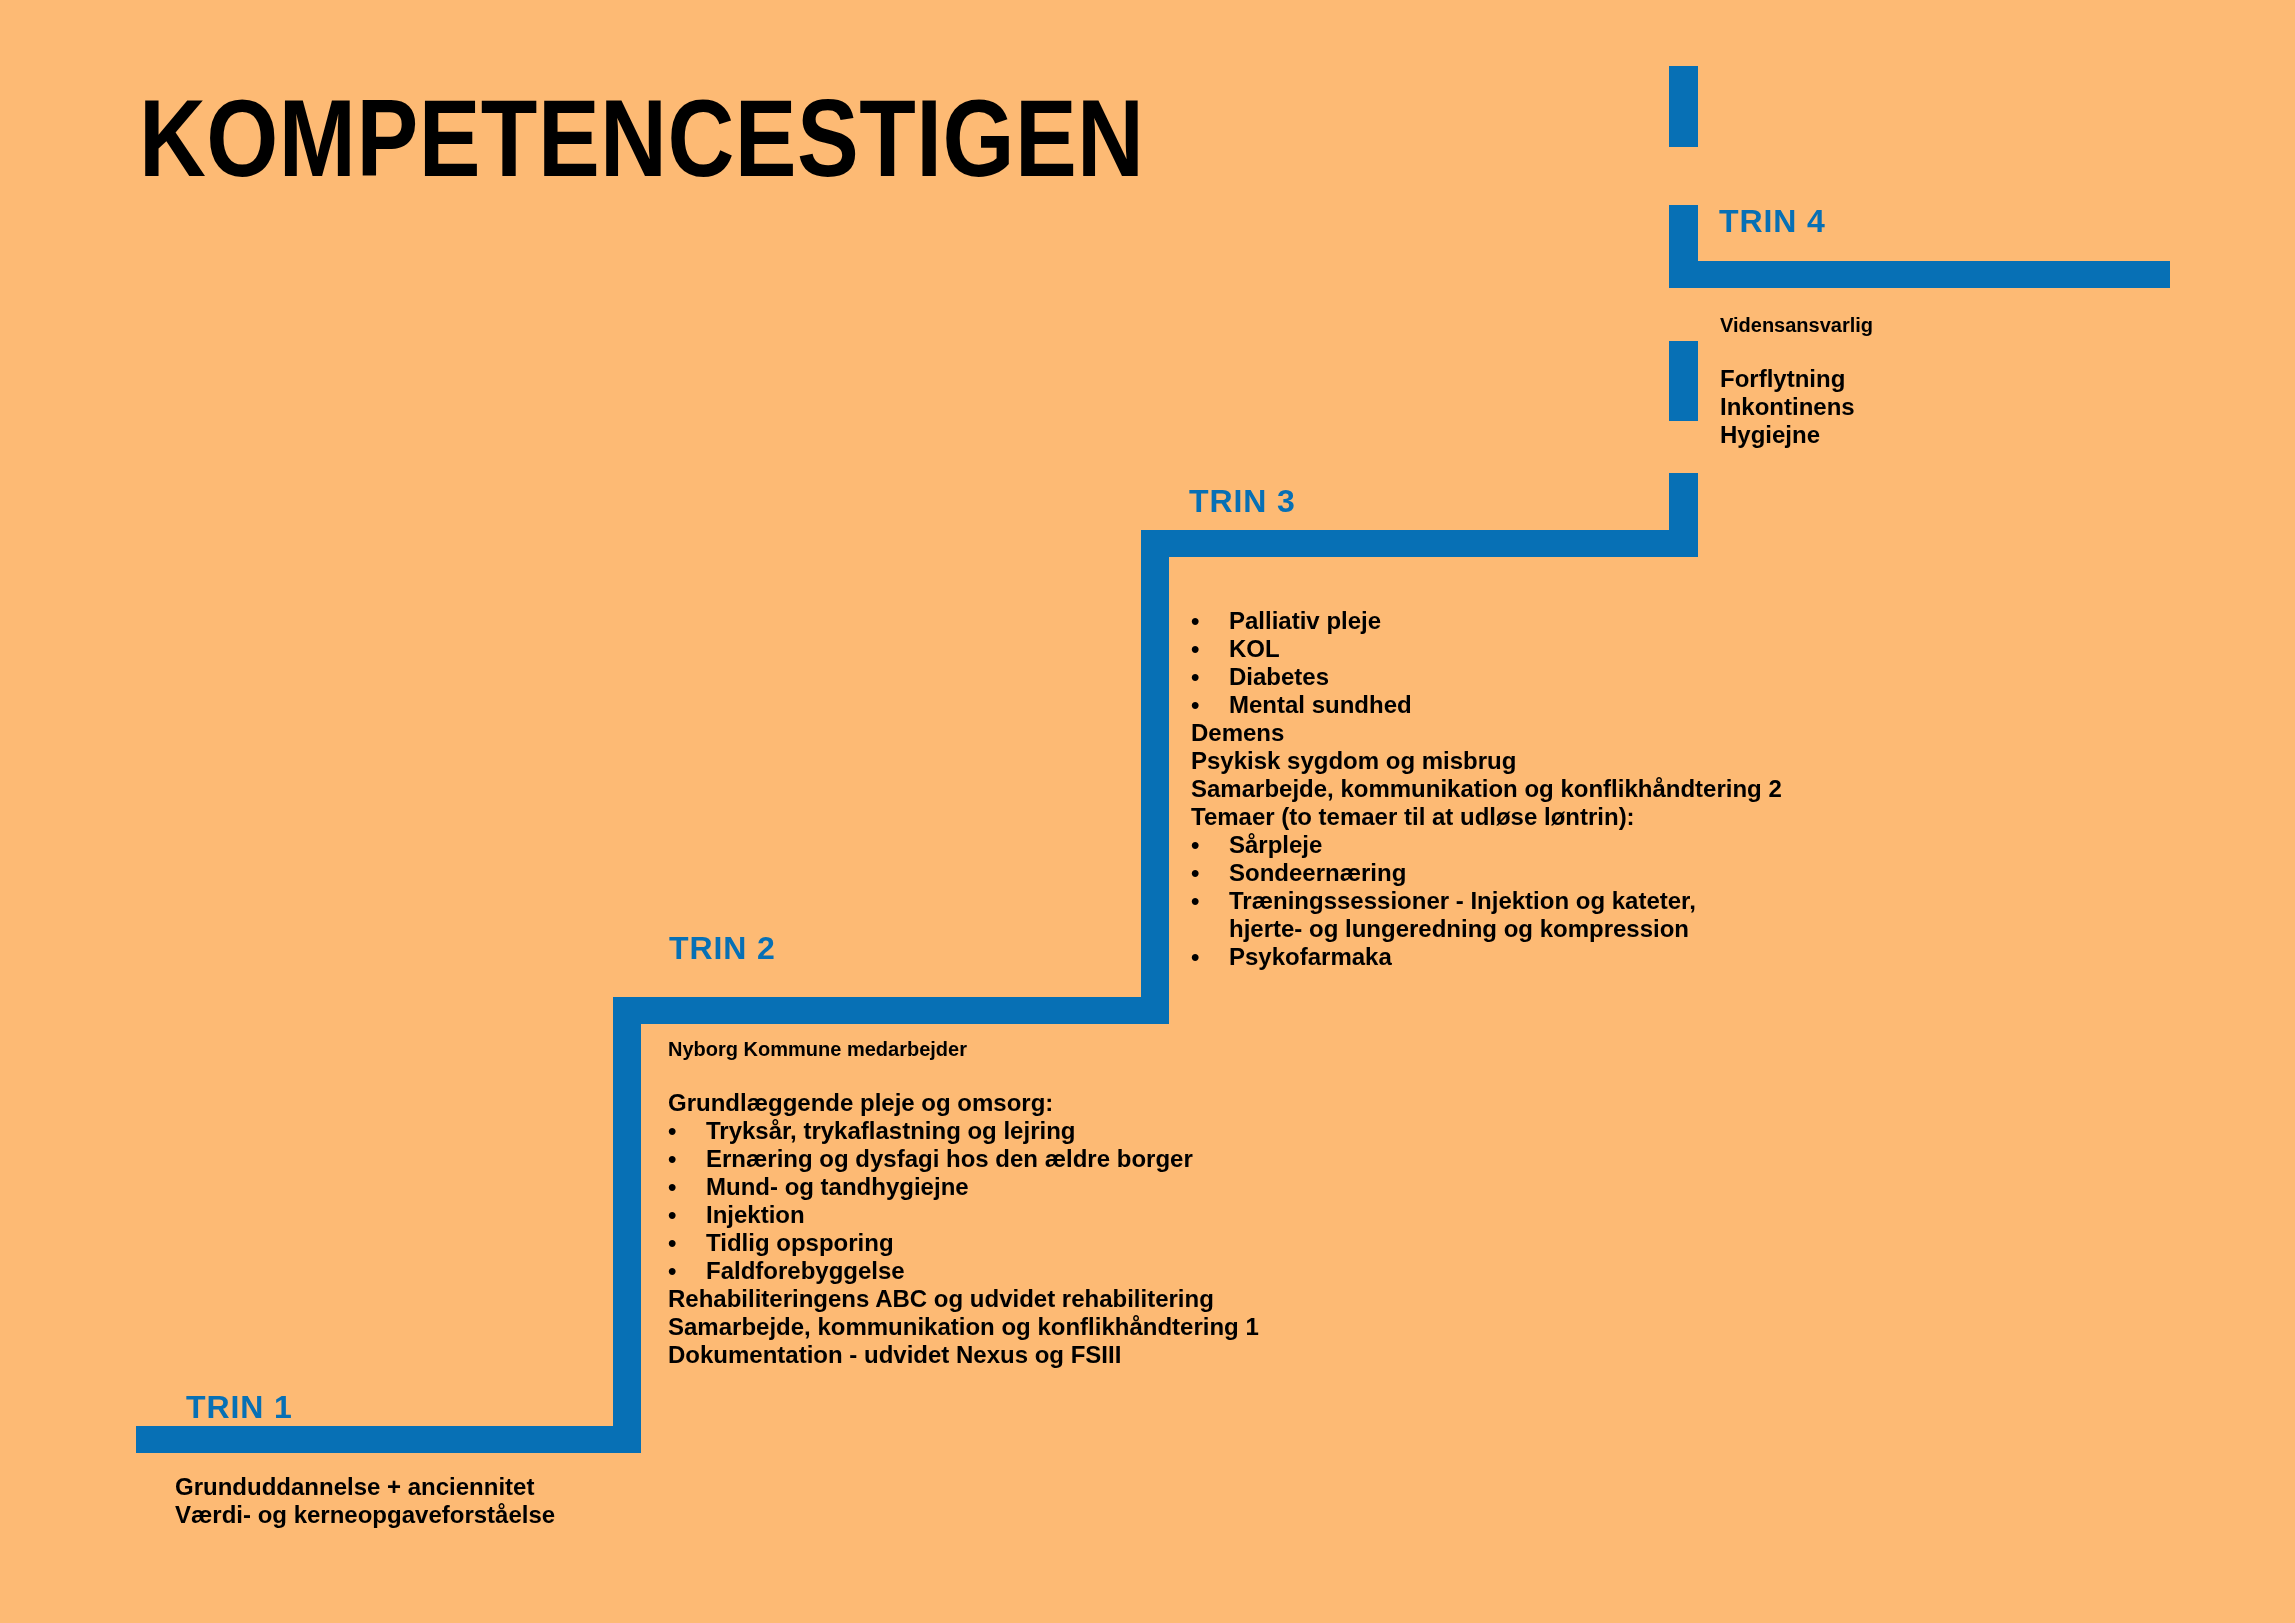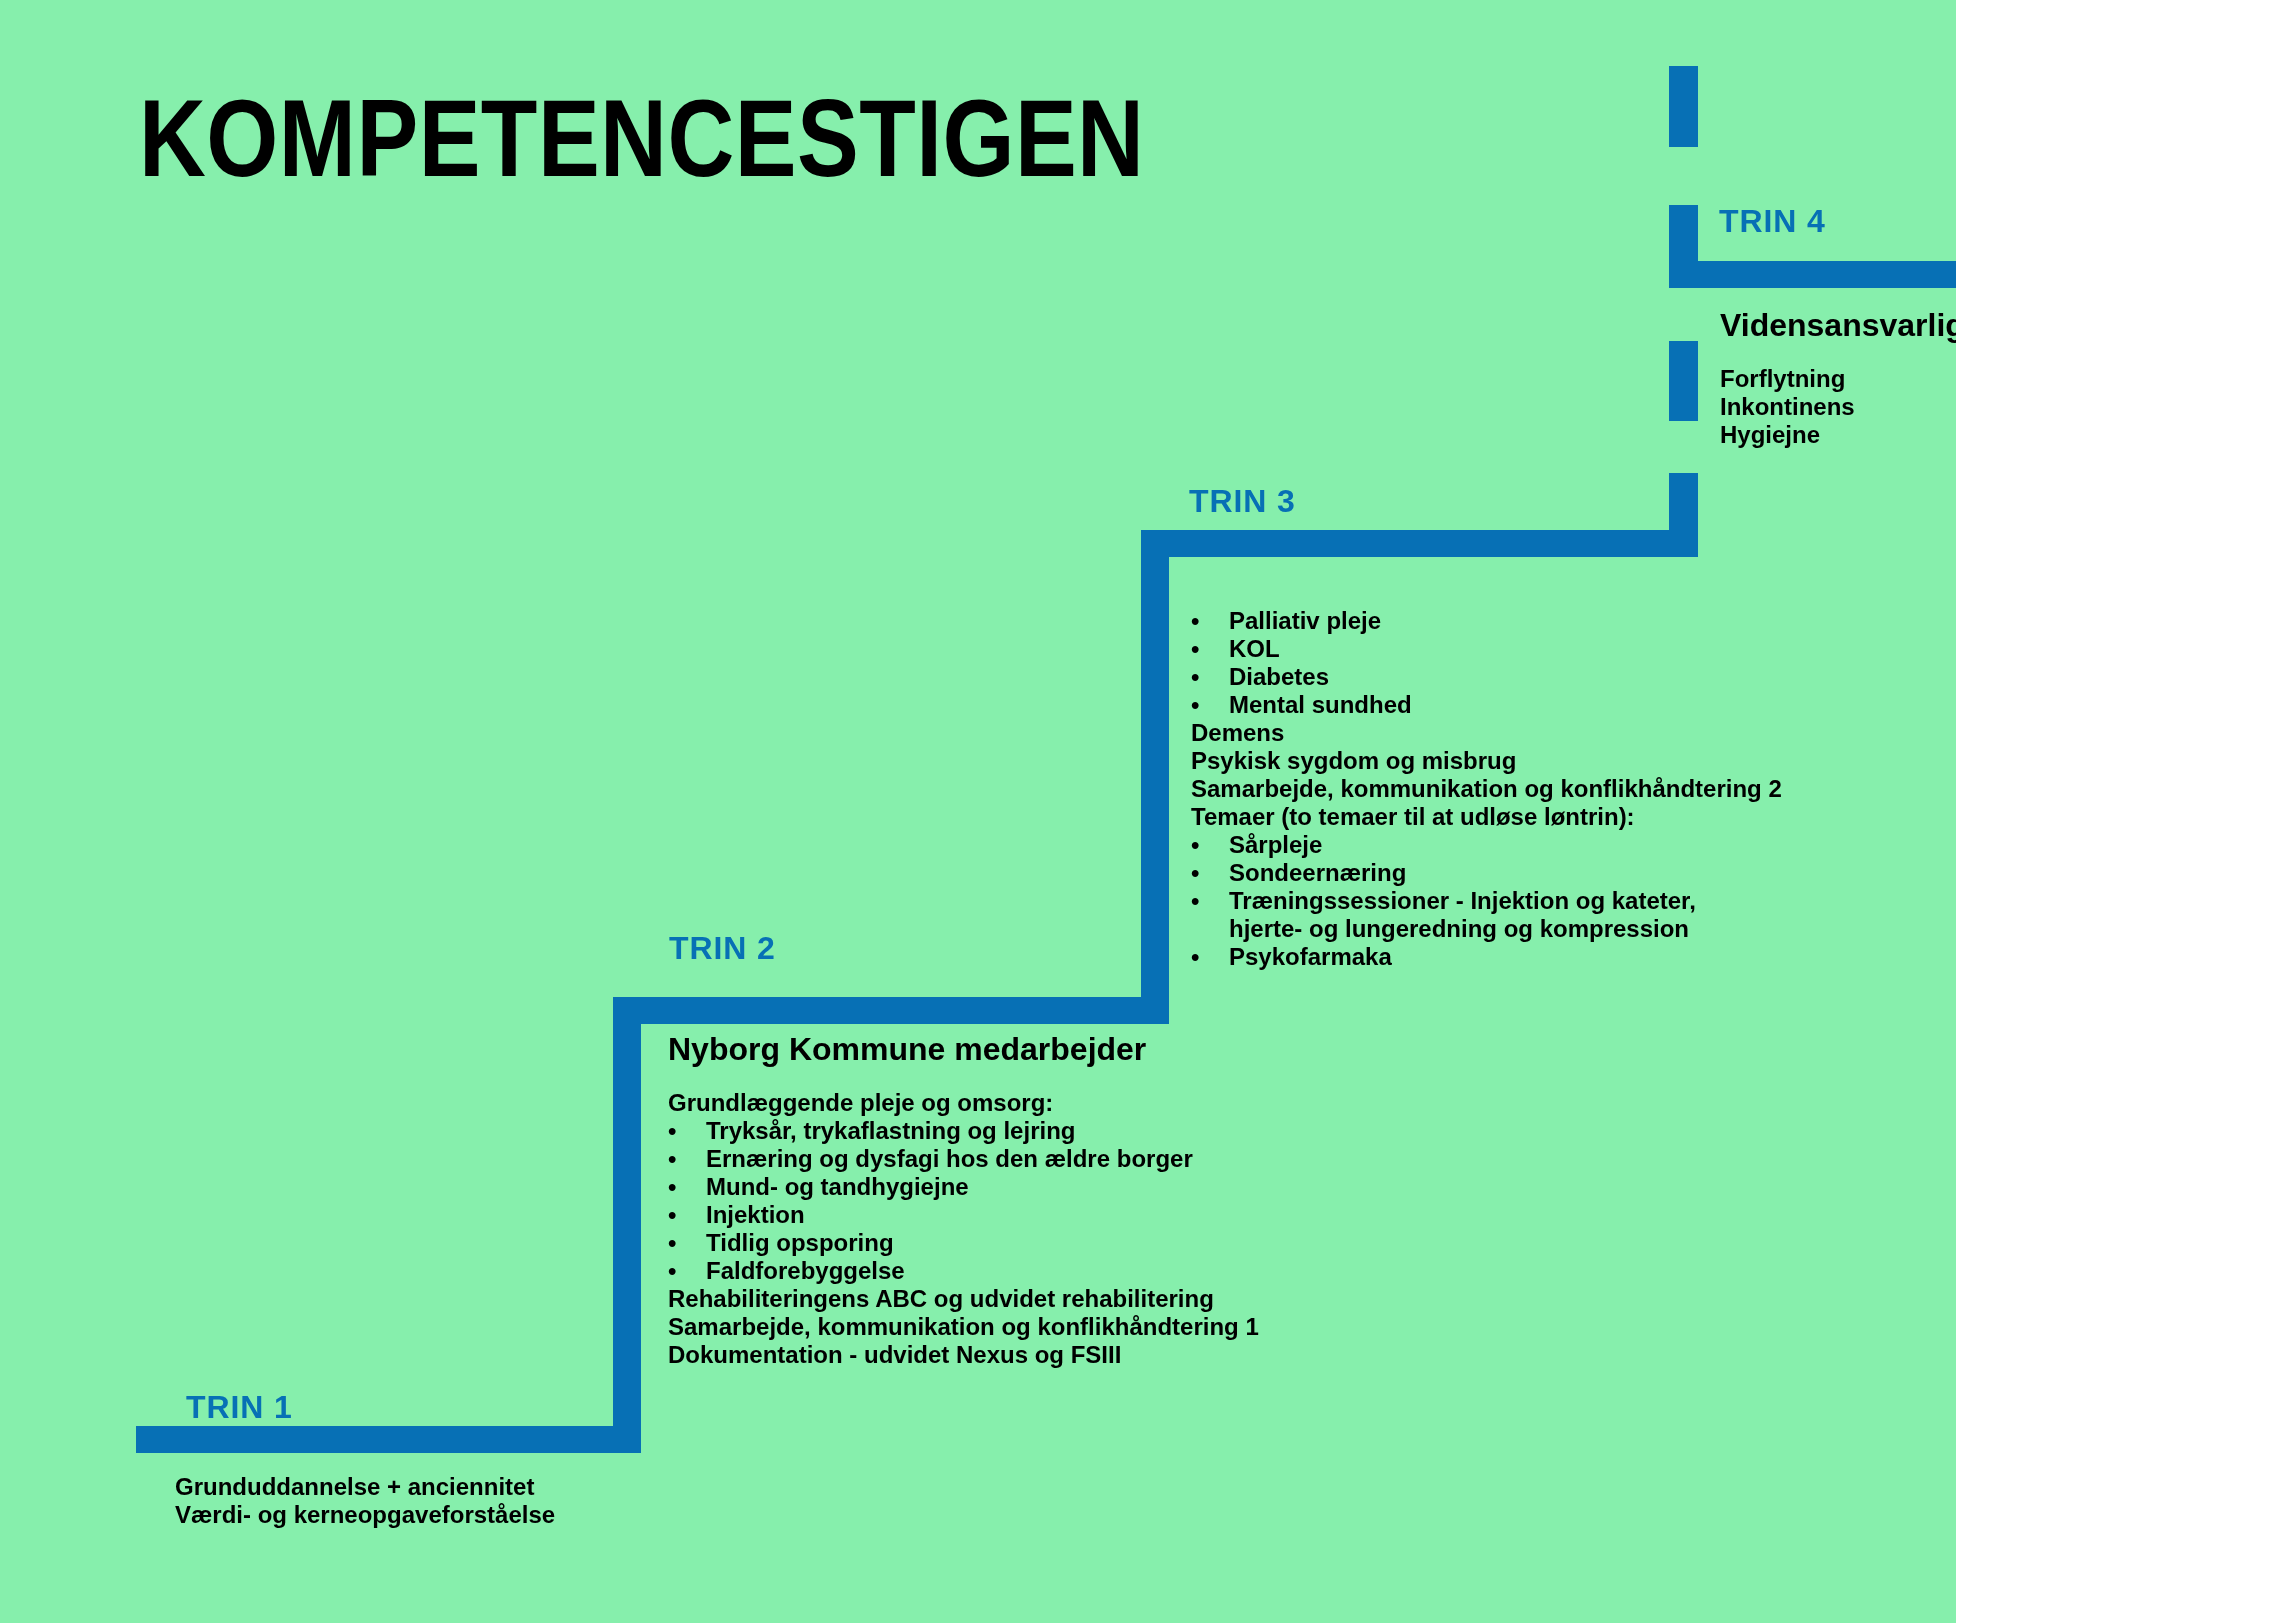--- a/index.html
+++ b/index.html
@@ -1,20 +1,20 @@
 <!DOCTYPE html>
 <html style="--accent: #0770B5;font-size:7.4px"><head>
 <meta charset="utf-8">
 <style>
   html,body{margin:0;padding:0;background:#fff;}
   .page{
     position:relative;
-    width:1956px;
+    width:2295px;
     height:1623px;
-    background:#86efac;
+    background:#fdba74;
     overflow:hidden;
     font-family:"Liberation Sans","DejaVu Sans",sans-serif;
     font-weight:700;
     color:#000;
   }
   .bar{position:absolute;background:var(--accent,#0770B5);}
   
   #dash-top   {left:1669px;top:66px; width:29px;height:81px;}
   #corner4    {left:1669px;top:205px; width:29px;height:83px;}
   #tread4     {left:1669px;top:261px; width:501px;height:27px;}
@@ -41,21 +41,21 @@
   #label-trin3{left:1189px;top:485px;}
   #label-trin4{left:1719px;top:205px;}
 
   .step-body{position:absolute;font-size:24px;line-height:28px;}
   #body-trin1{left:175px; top:1473px;}
   #body-trin2{left:668px;top:1035px;}
   #body-trin3{left:1191px;top:581px;}
   #body-trin4{left:1720px;top:311px;}
 
   .row{display:flex;align-items:flex-start;height:28px;white-space:nowrap;}
-  .row-header{font-size:32px;}
+  .row-header{font-size:20px;}
   .row-gap{height:26px;}
   .row-cont{padding-left:38px;}
   .bullet{display:inline-block;width:38px;flex:none;}
   .bullet:empty{width:0;}
 </style>
 </head>
 <body>
 
 <div class="page">
 

